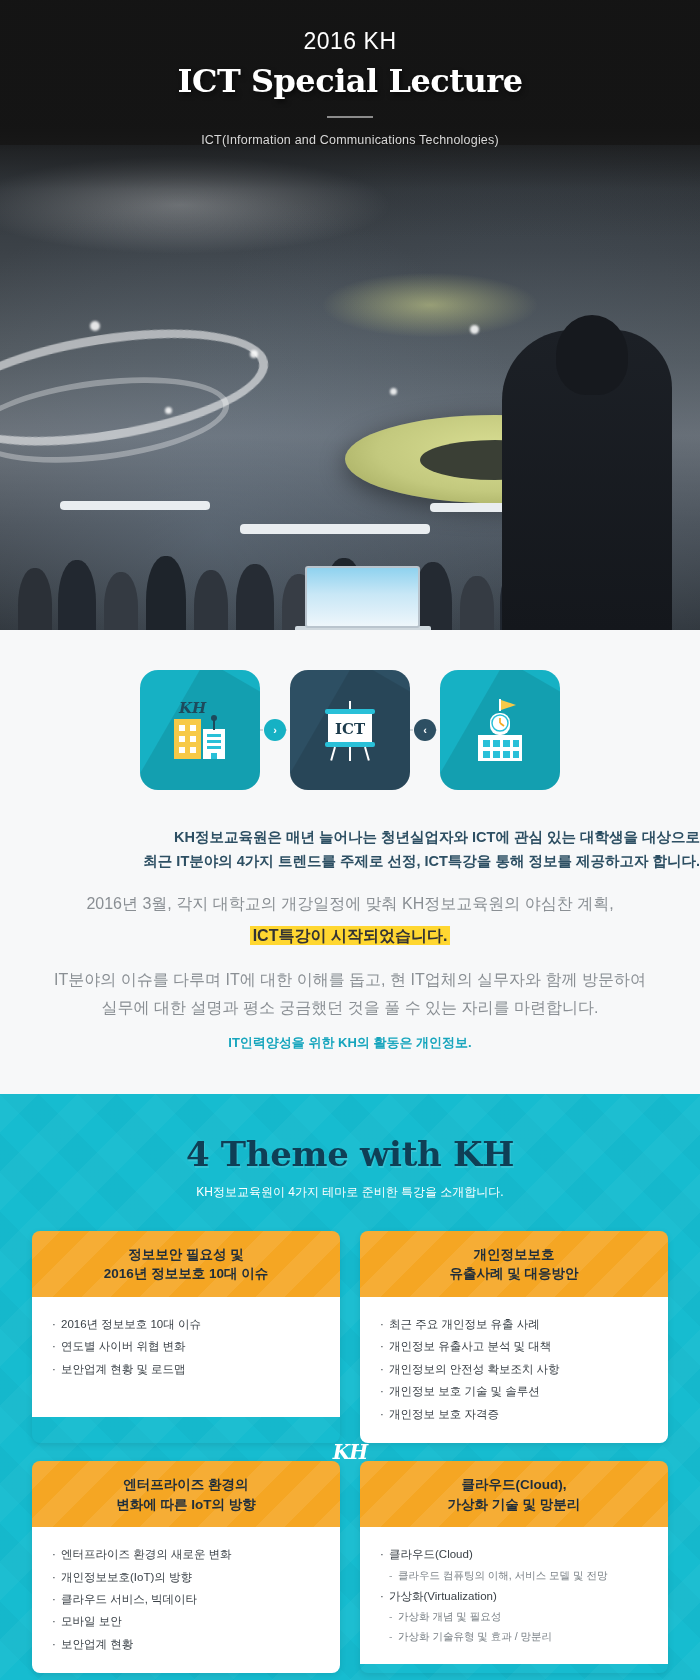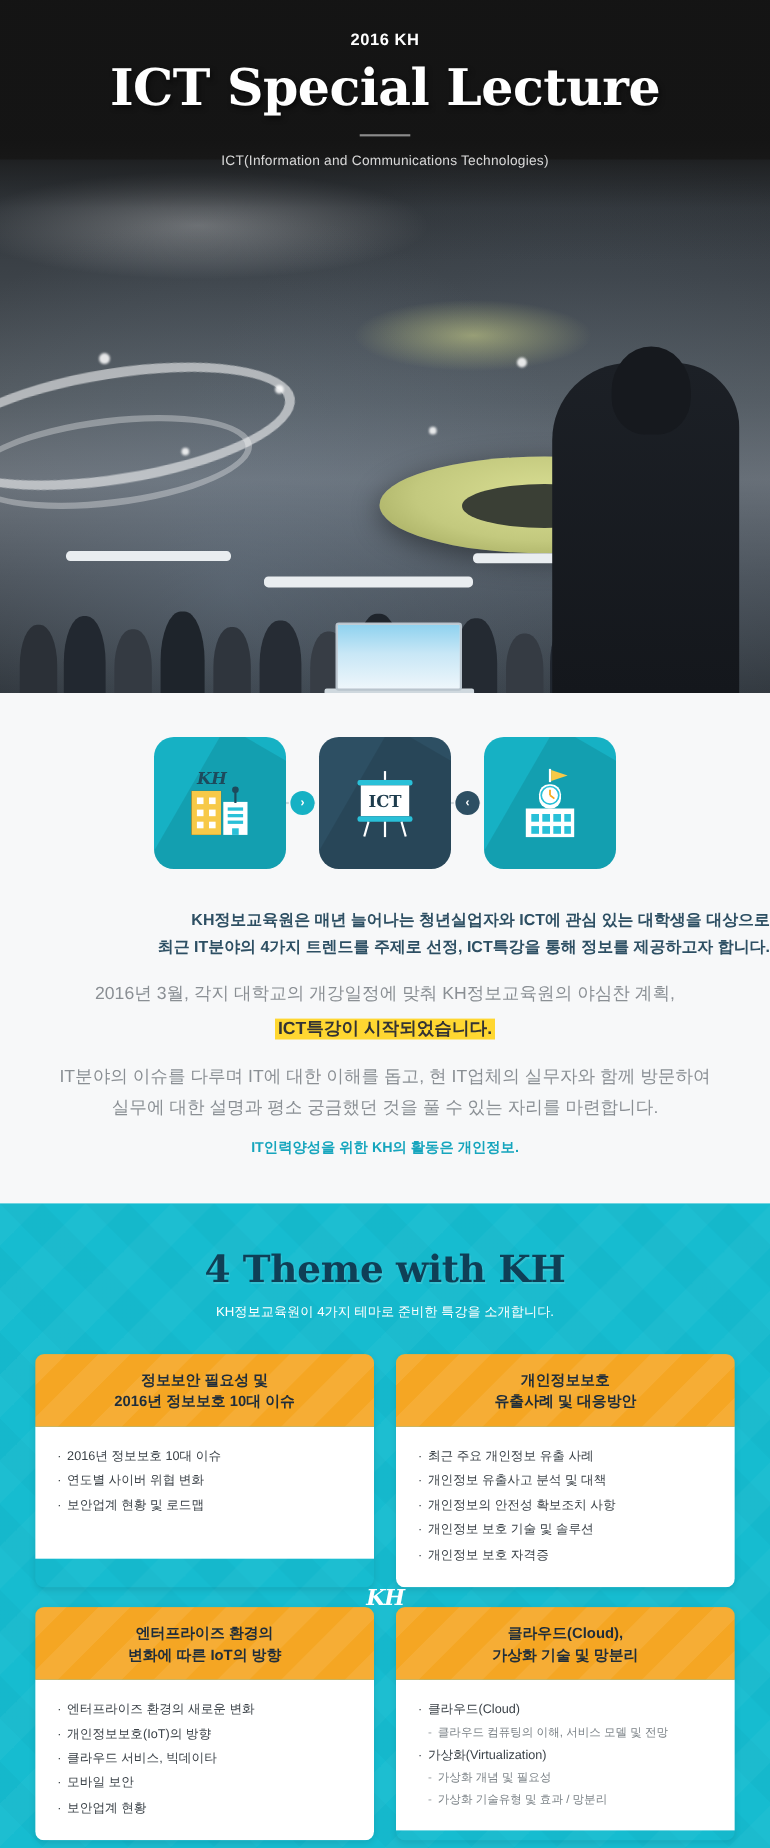--- a/index.html
+++ b/index.html
@@ -70,24 +70,24 @@
     position:absolute; bottom:0; background:#e9edf0; border-radius:4px;
   }
 
   .hero-overlay {
     position:absolute; inset:0;
     background:linear-gradient(180deg, rgba(20,20,20,.97) 0%, rgba(20,20,20,.95) 20%,
                 rgba(22,22,22,.55) 24%, rgba(25,25,25,.10) 30%, rgba(0,0,0,0) 38%);
   }
   .hero-text { position:absolute; left:0; top:0; width:700px; text-align:center; z-index:5; }
   .hero-kicker {
-    margin-top:28px; color:#fff; font-size:15px; letter-spacing:.5px; font-weight:700;
+    margin-top:28px; color:#fff; font-size:23px; letter-spacing:.5px; font-weight:400;
   }
   .hero-title {
-    margin-top:7px; color:#fff; font-size:46px; font-weight:700; letter-spacing:-.5px;
+    margin-top:7px; color:#fff; font-size:32px; font-weight:700; letter-spacing:-.5px;
     font-family:"DejaVu Serif", serif;
     text-shadow:2px 3px 5px rgba(0,0,0,.55);
   }
   .hero-rule { width:46px; height:2px; background:#8b8b8b; margin:16px auto 0; }
   .hero-sub { margin-top:15px; color:#d8d8d8; font-size:12.5px; letter-spacing:.2px; }
 
   
   .intro { background:#f7f8f9; padding:40px 0 42px; }
   .icon-row {
     width:420px; margin:0 auto; display:flex; align-items:center; justify-content:space-between;

